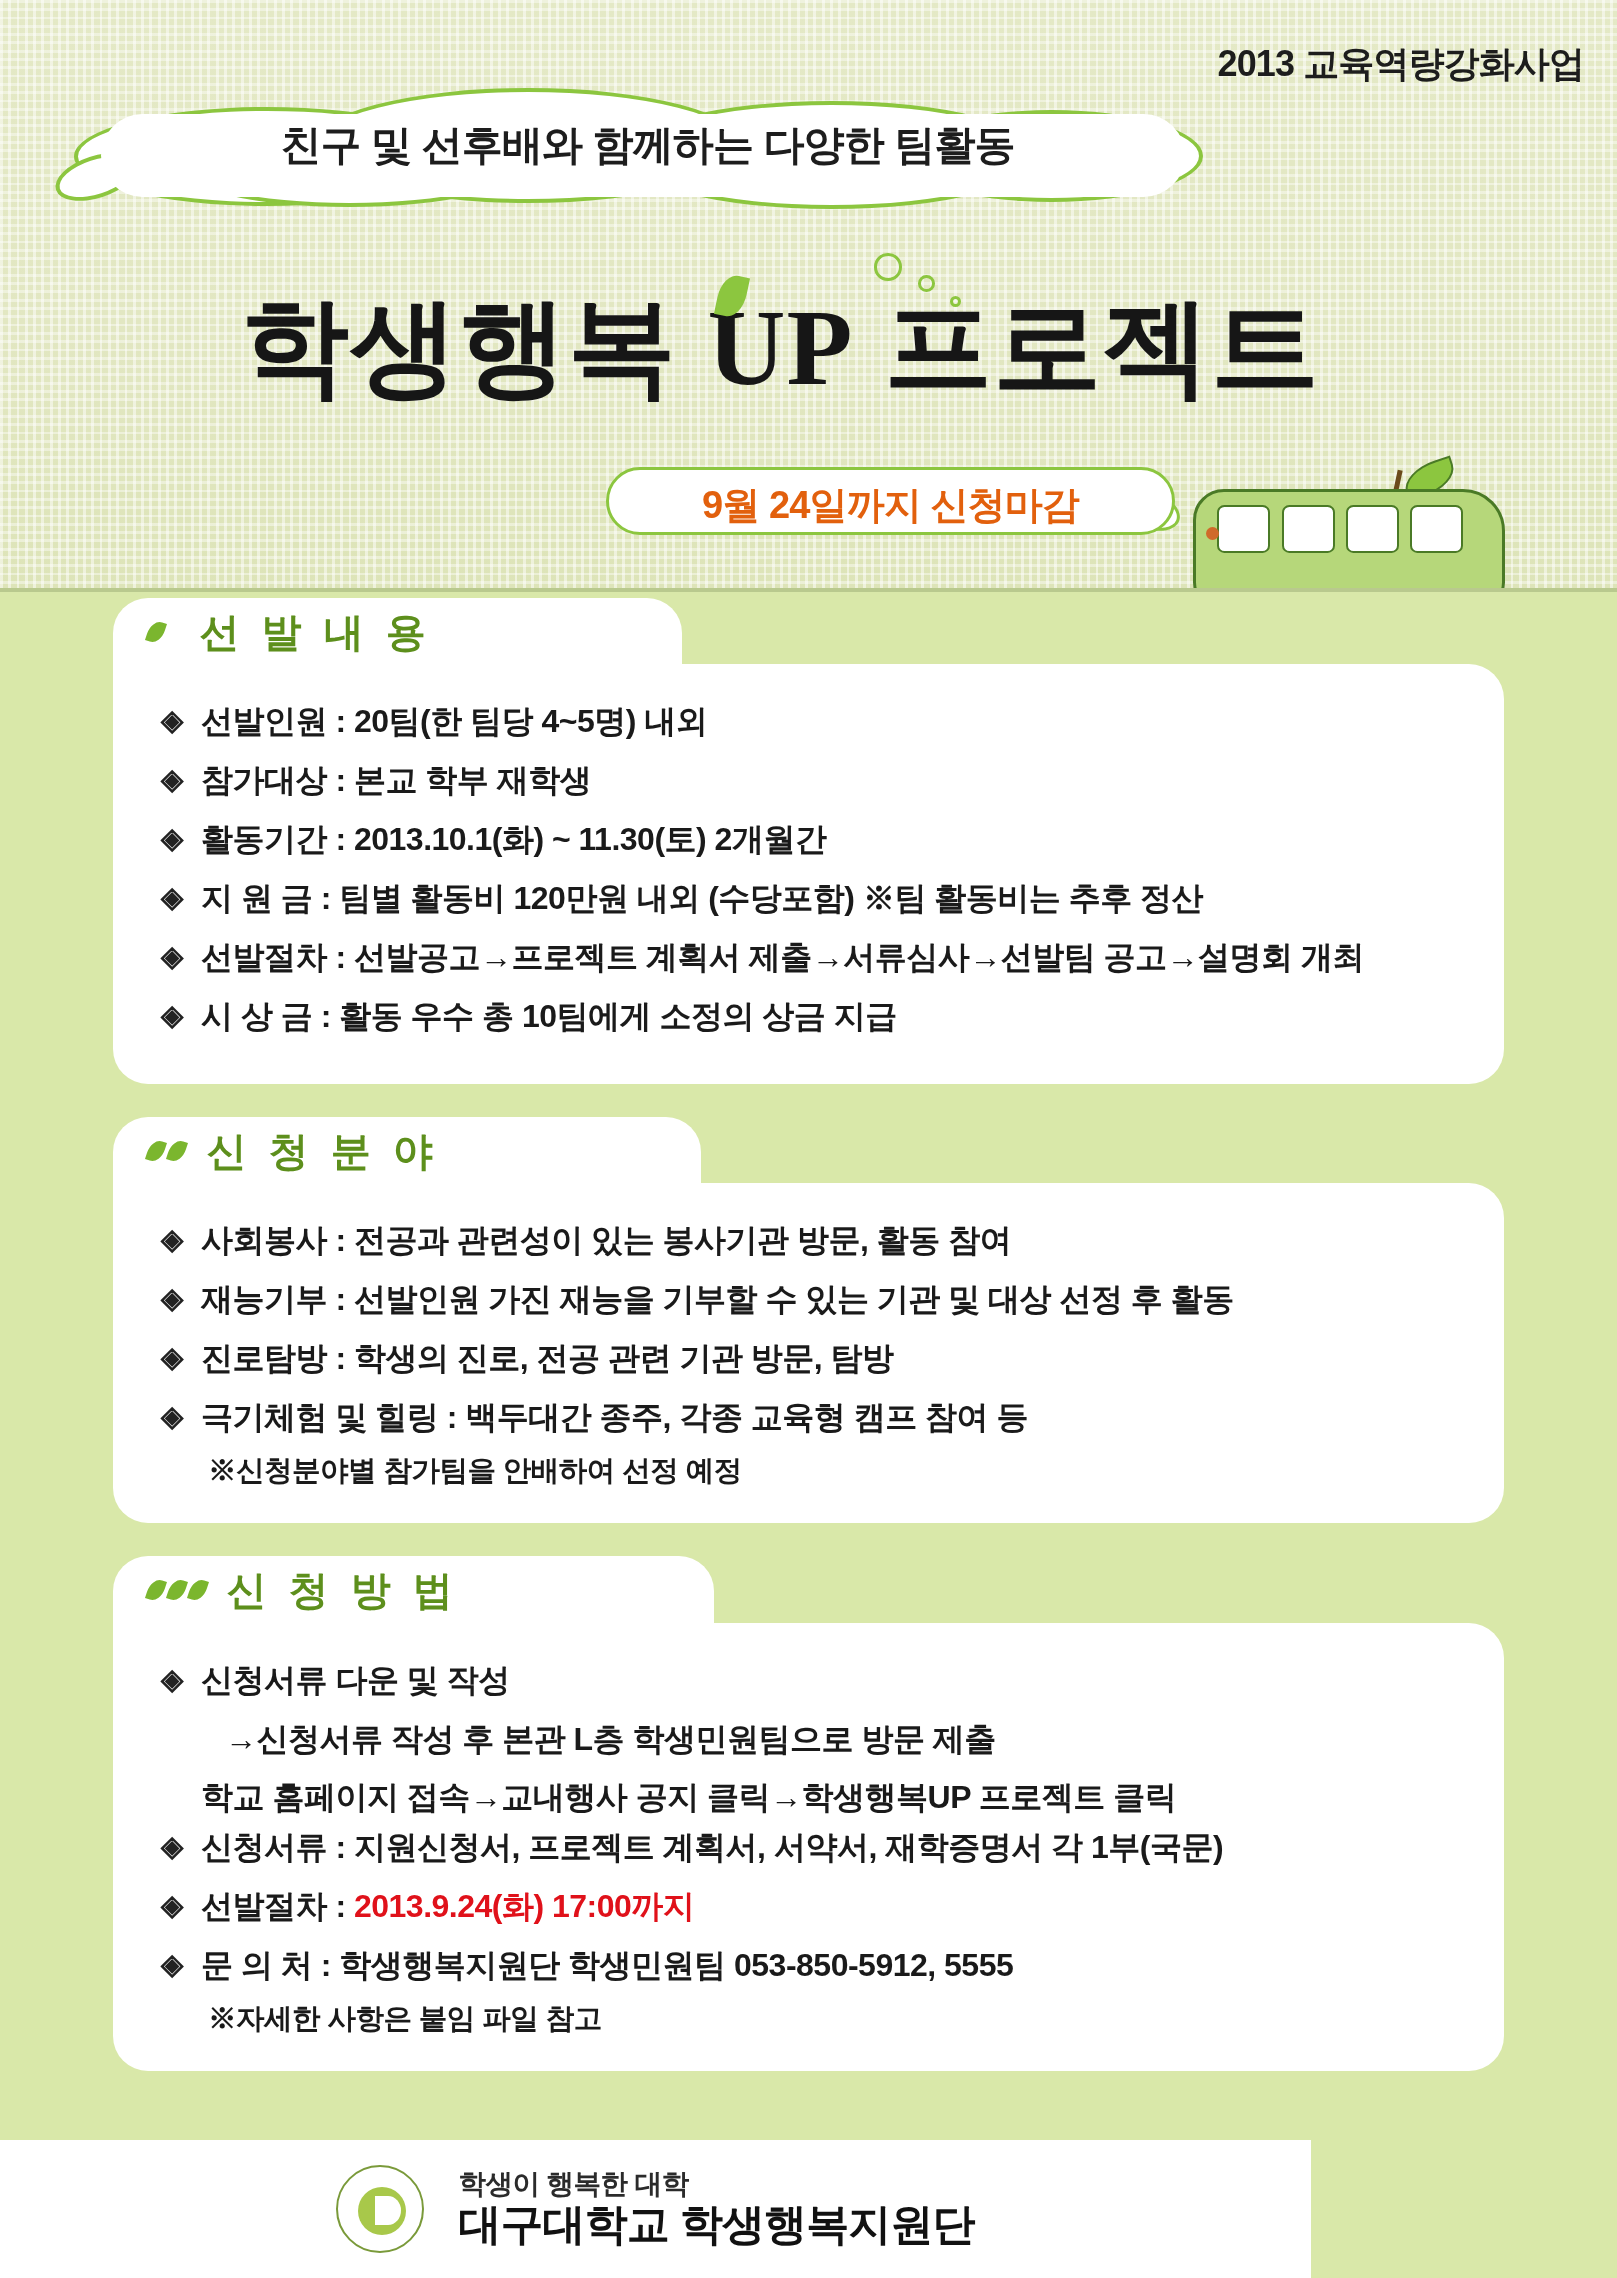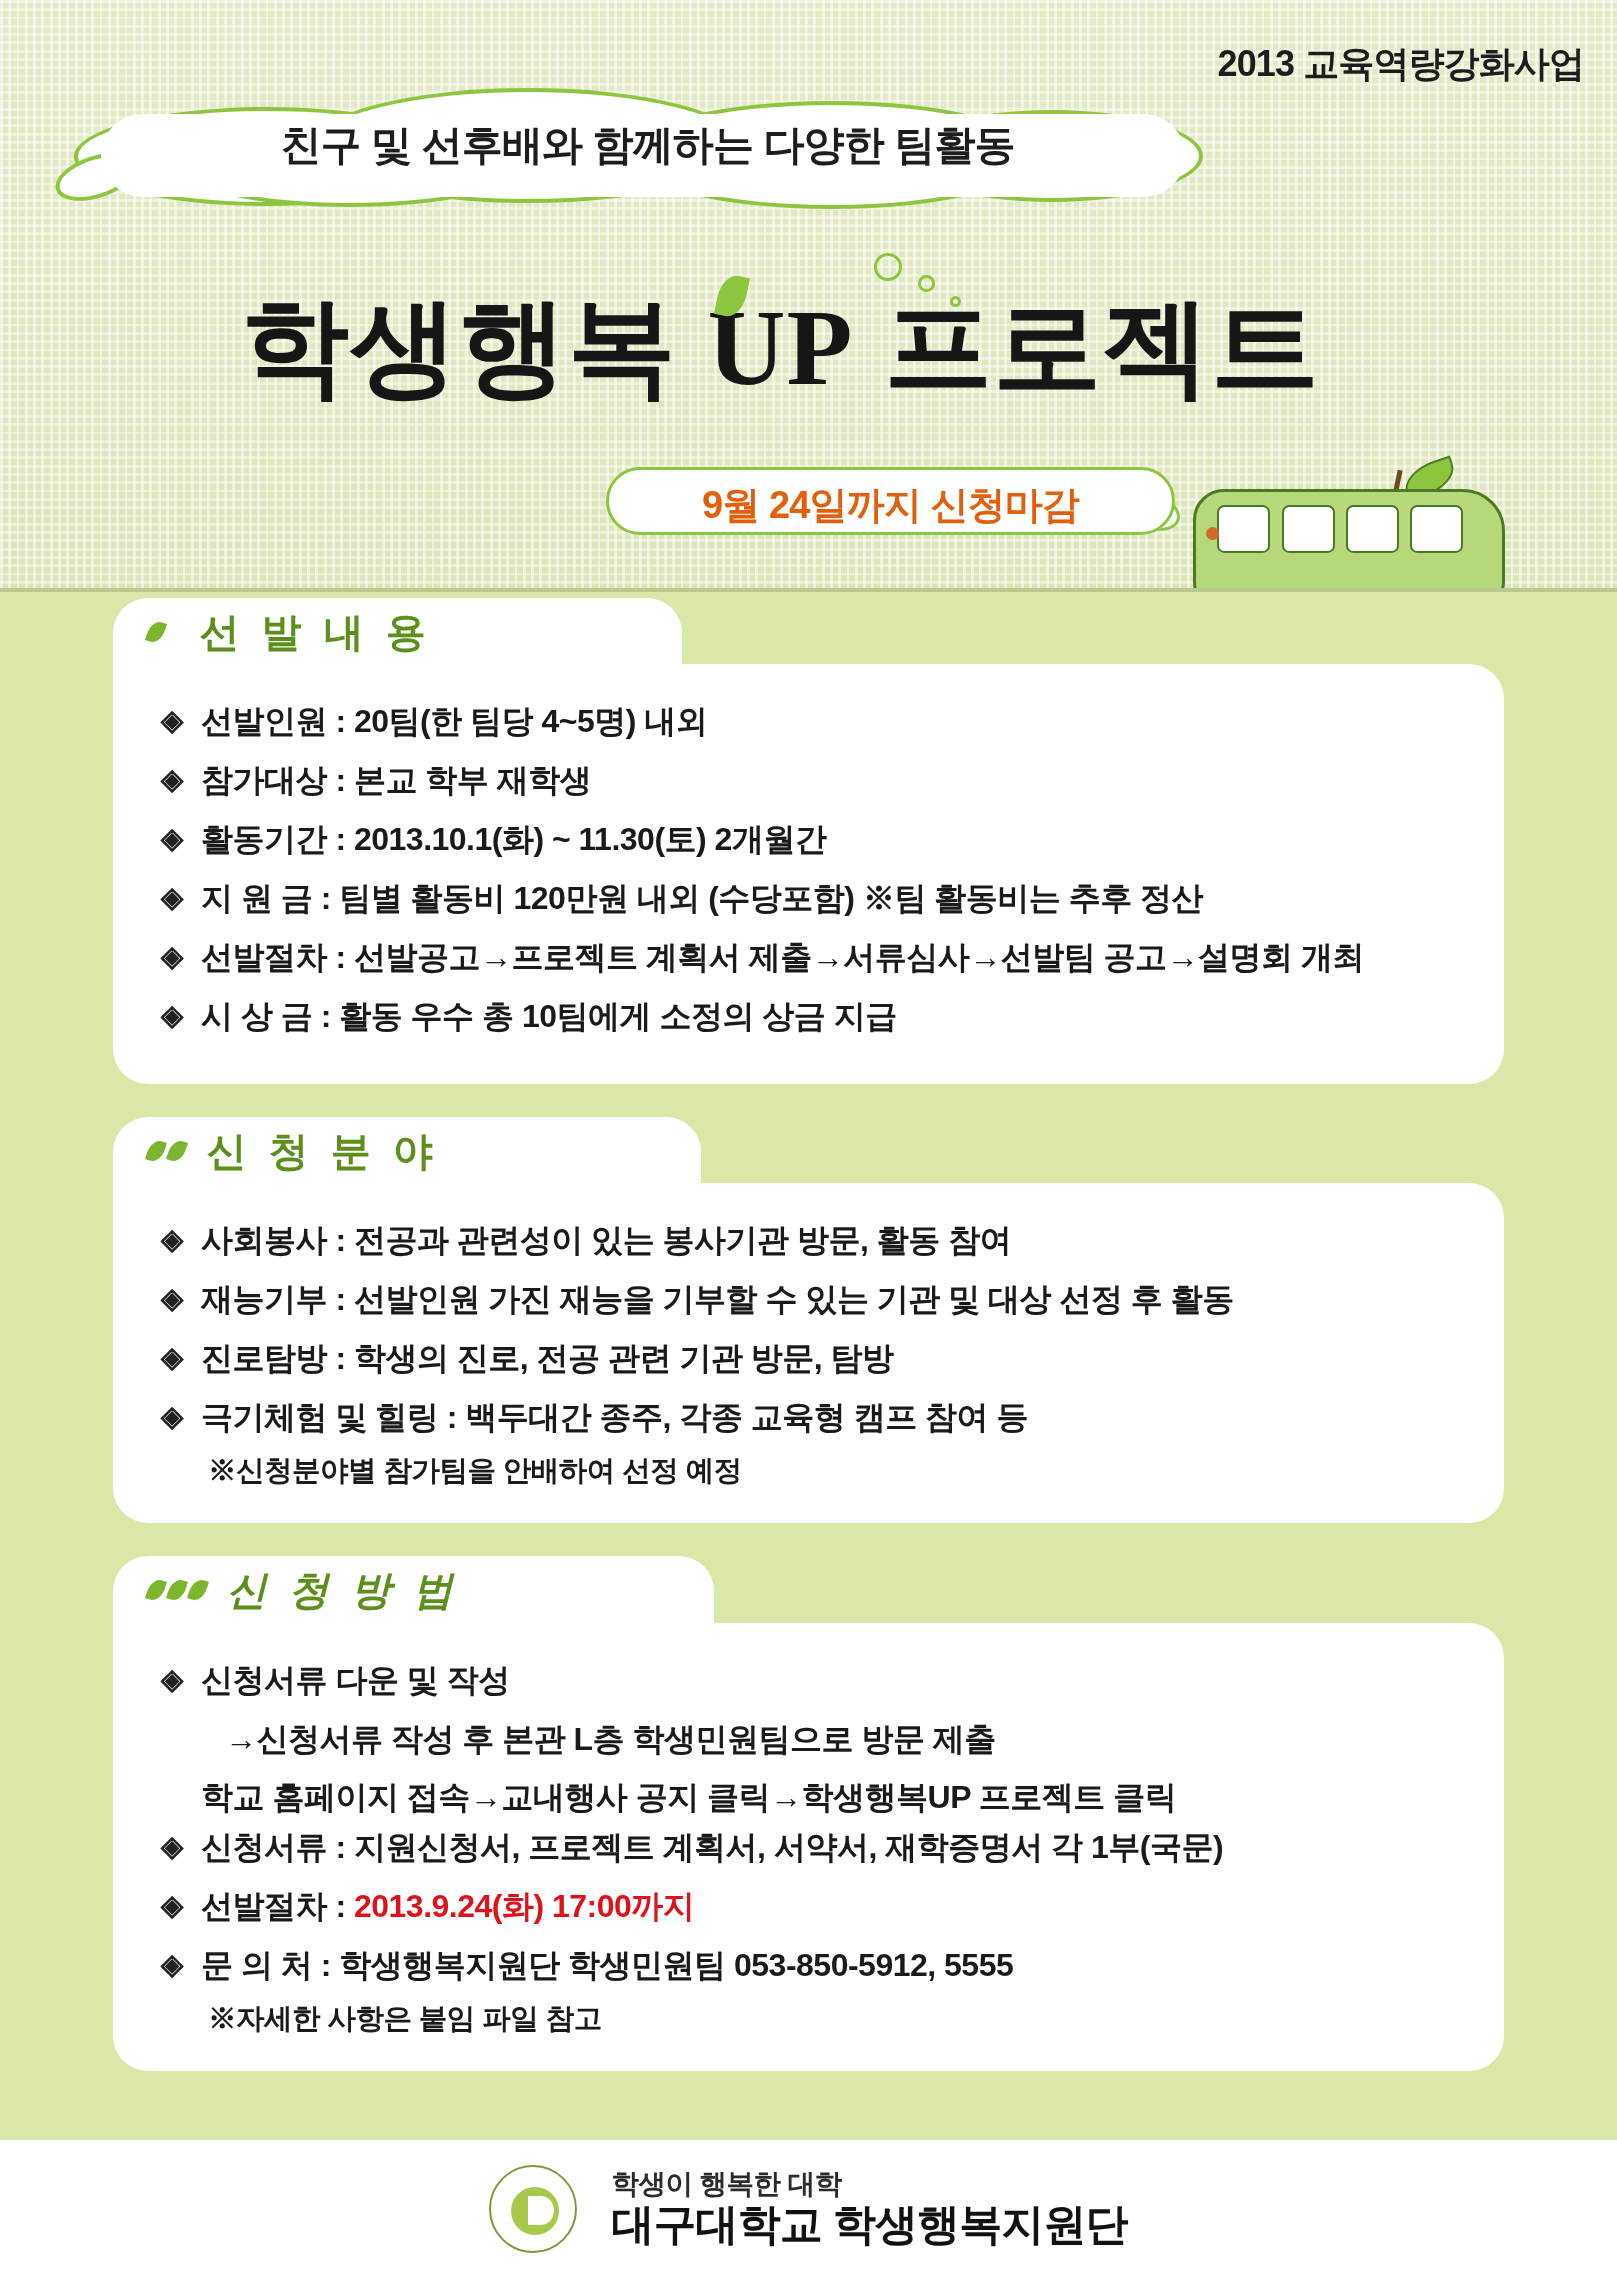--- a/index.html
+++ b/index.html
@@ -303,21 +303,21 @@
     letter-spacing: -0.5px;
     line-height: 1.55;
   }
   .sub-line.indent2 { margin-left: 64px; }
   .red { color: #e0111a; }
 
   
   .footer {
     position: absolute;
     left: 0; bottom: 0;
-    width: 1617px;
+    width: 1311px;
     height: 138px;
     background: #ffffff;
     display: flex;
     align-items: center;
     justify-content: center;
     gap: 34px;
   }
   .du-seal {
     width: 88px; height: 88px;
     border-radius: 50%;
@@ -472,21 +472,21 @@
       </div>
     </div>
 
     <div class="section" style="padding-top:33px;">
       <div class="tab w3">
         <div class="leaves" style="width:51px;">
           <div class="leaf"></div>
           <div class="leaf"></div>
           <div class="leaf"></div>
         </div>
-        <div class="tab-title" style="margin-left:27.5px;font-style:italic;">신 청 방 법</div>
+        <div class="tab-title" style="margin-left:27.5px;">신 청 방 법</div>
       </div>
       <div class="panel">
         <div class="row">
             <span class="dia">◈</span>
             <span class="rtext">신청서류 다운 및 작성</span>
           </div>
         <div class="sub-line indent2" style="margin-bottom:9.2px;">→신청서류 작성 후 본관 L층 학생민원팀으로 방문 제출</div>
         <div class="sub-line">학교 홈페이지 접속→교내행사 공지 클릭→학생행복UP 프로젝트 클릭</div>
         <div class="row">
             <span class="dia">◈</span>

